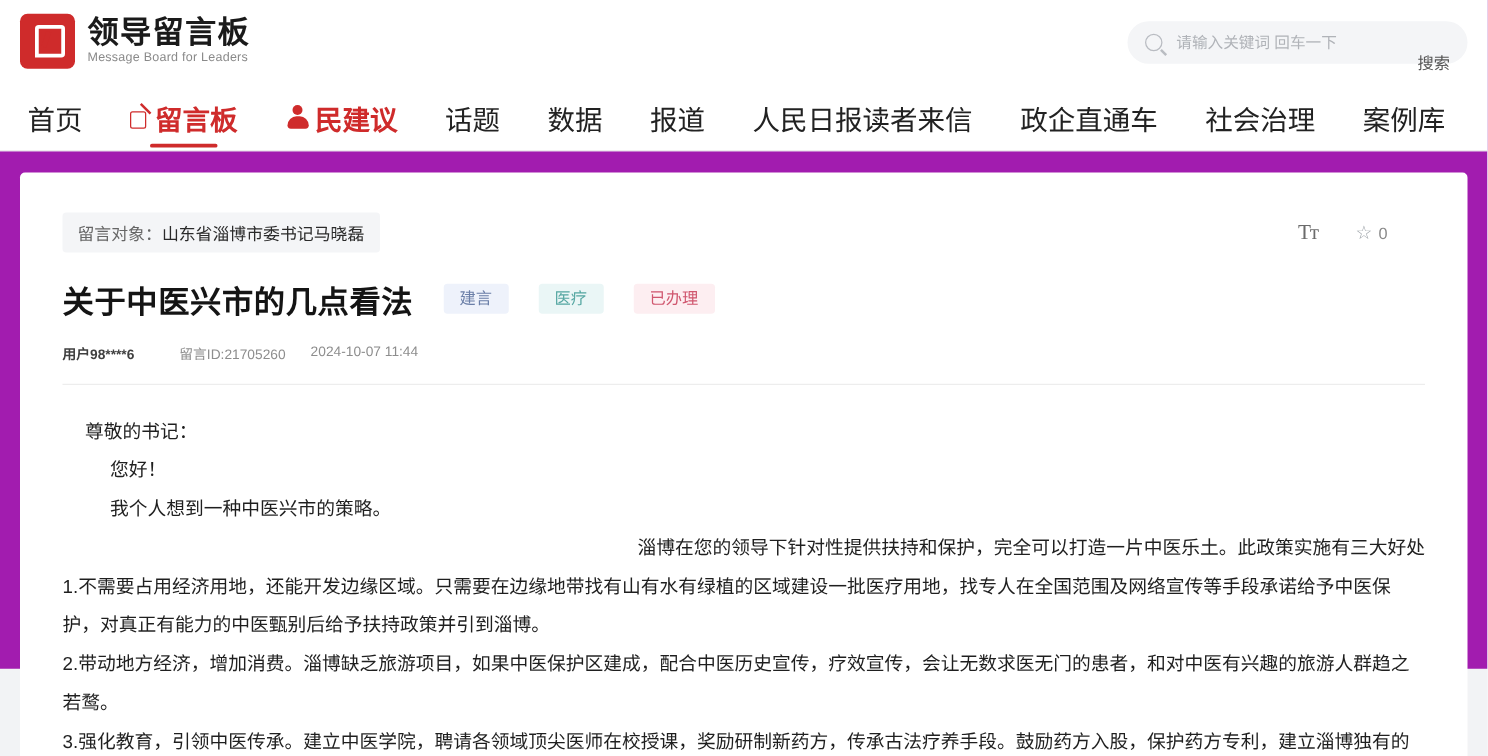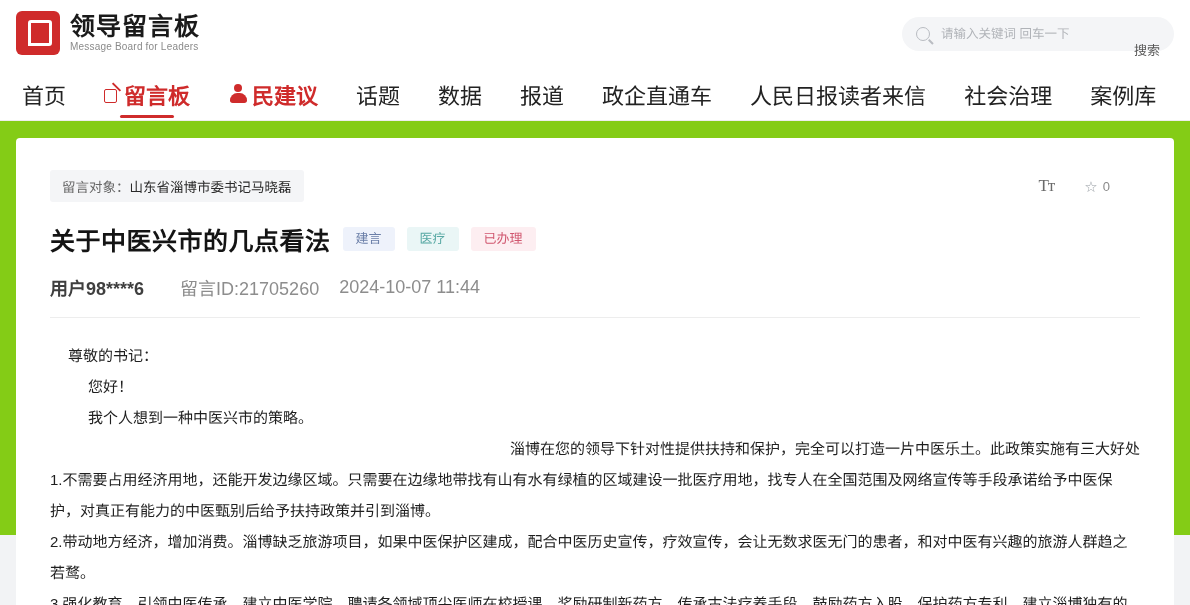--- a/index.html
+++ b/index.html
@@ -10,21 +10,21 @@
     width: 1190px;
     height: 605px;
     background: #f2f3f5;
     font-family: "Liberation Sans", "DejaVu Sans", sans-serif;
     overflow: hidden;
   }
   .page {
     width: 1190px;
     height: 535px;
     position: relative;
-    background: #84cc16;
+    background: #a21caf;
   }
 
   
   .header {
     background: #ffffff;
     height: 68px;
     position: relative;
   }
   .brand {
     position: absolute;
@@ -268,21 +268,21 @@
     font-size: 15px;
     color: #9aa0a6;
     line-height: 1;
   }
 
   .title-row {
     display: flex;
     align-items: center;
     margin-top: 19px;
     flex-wrap: wrap;
-    gap: 12px;
+    gap: 24px;
   }
   .post-title {
     font-size: 25px;
     font-weight: bold;
     color: #141414;
     margin: 0;
     letter-spacing: 0.5px;
   }
   .chip {
     display: inline-block;
@@ -292,21 +292,21 @@
     line-height: 1.2;
   }
   .chip-blue { background: #eef2fb; color: #6b7fa8; }
   .chip-teal { background: #eaf6f6; color: #57a8a3; }
   .chip-pink { background: #fdeef1; color: #d0576f; }
 
   .meta-row {
     margin-top: 17px;
     display: flex;
     align-items: center;
-    font-size: 18px;
+    font-size: 11px;
     color: #8d8d8d;
     padding-bottom: 17px;
     border-bottom: 1px solid #ededed;
     text-align: center;
   }
   .meta-user {
     color: #3f3f3f;
     font-weight: bold;
     margin-right: 36px;
   }
@@ -360,24 +360,24 @@
     <div class="nav-item">
       <span>话题</span>
     </div>
     <div class="nav-item">
       <span>数据</span>
     </div>
     <div class="nav-item">
       <span>报道</span>
     </div>
     <div class="nav-item">
+      <span>人民日报读者来信</span>
+    </div>
+    <div class="nav-item">
       <span>政企直通车</span>
-    </div>
-    <div class="nav-item">
-      <span>人民日报读者来信</span>
     </div>
     <div class="nav-item">
       <span>社会治理</span>
     </div>
     <div class="nav-item">
       <span>案例库</span>
     </div>
     <div class="nav-item">
       <span>理论</span>
     </div>

